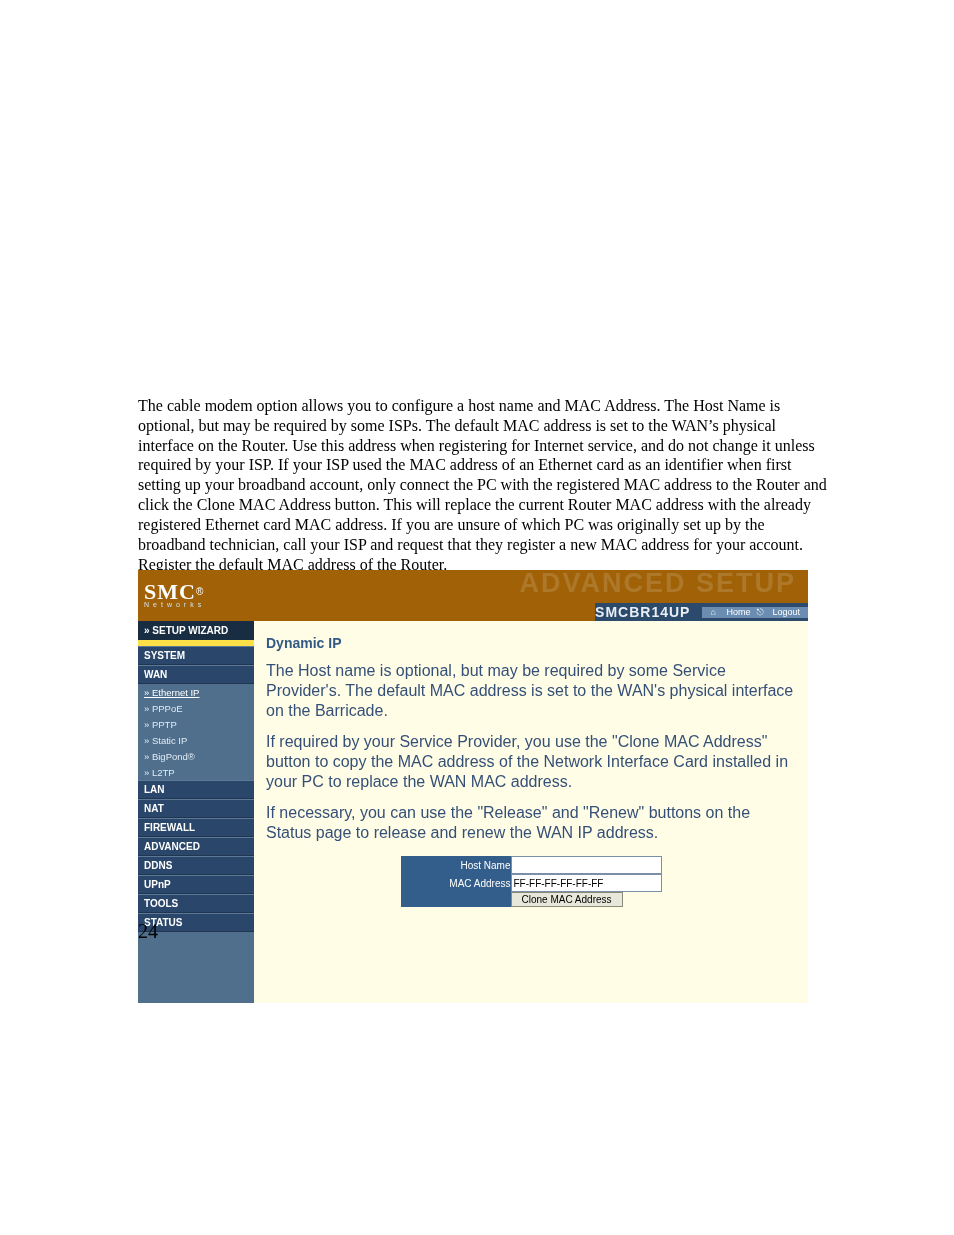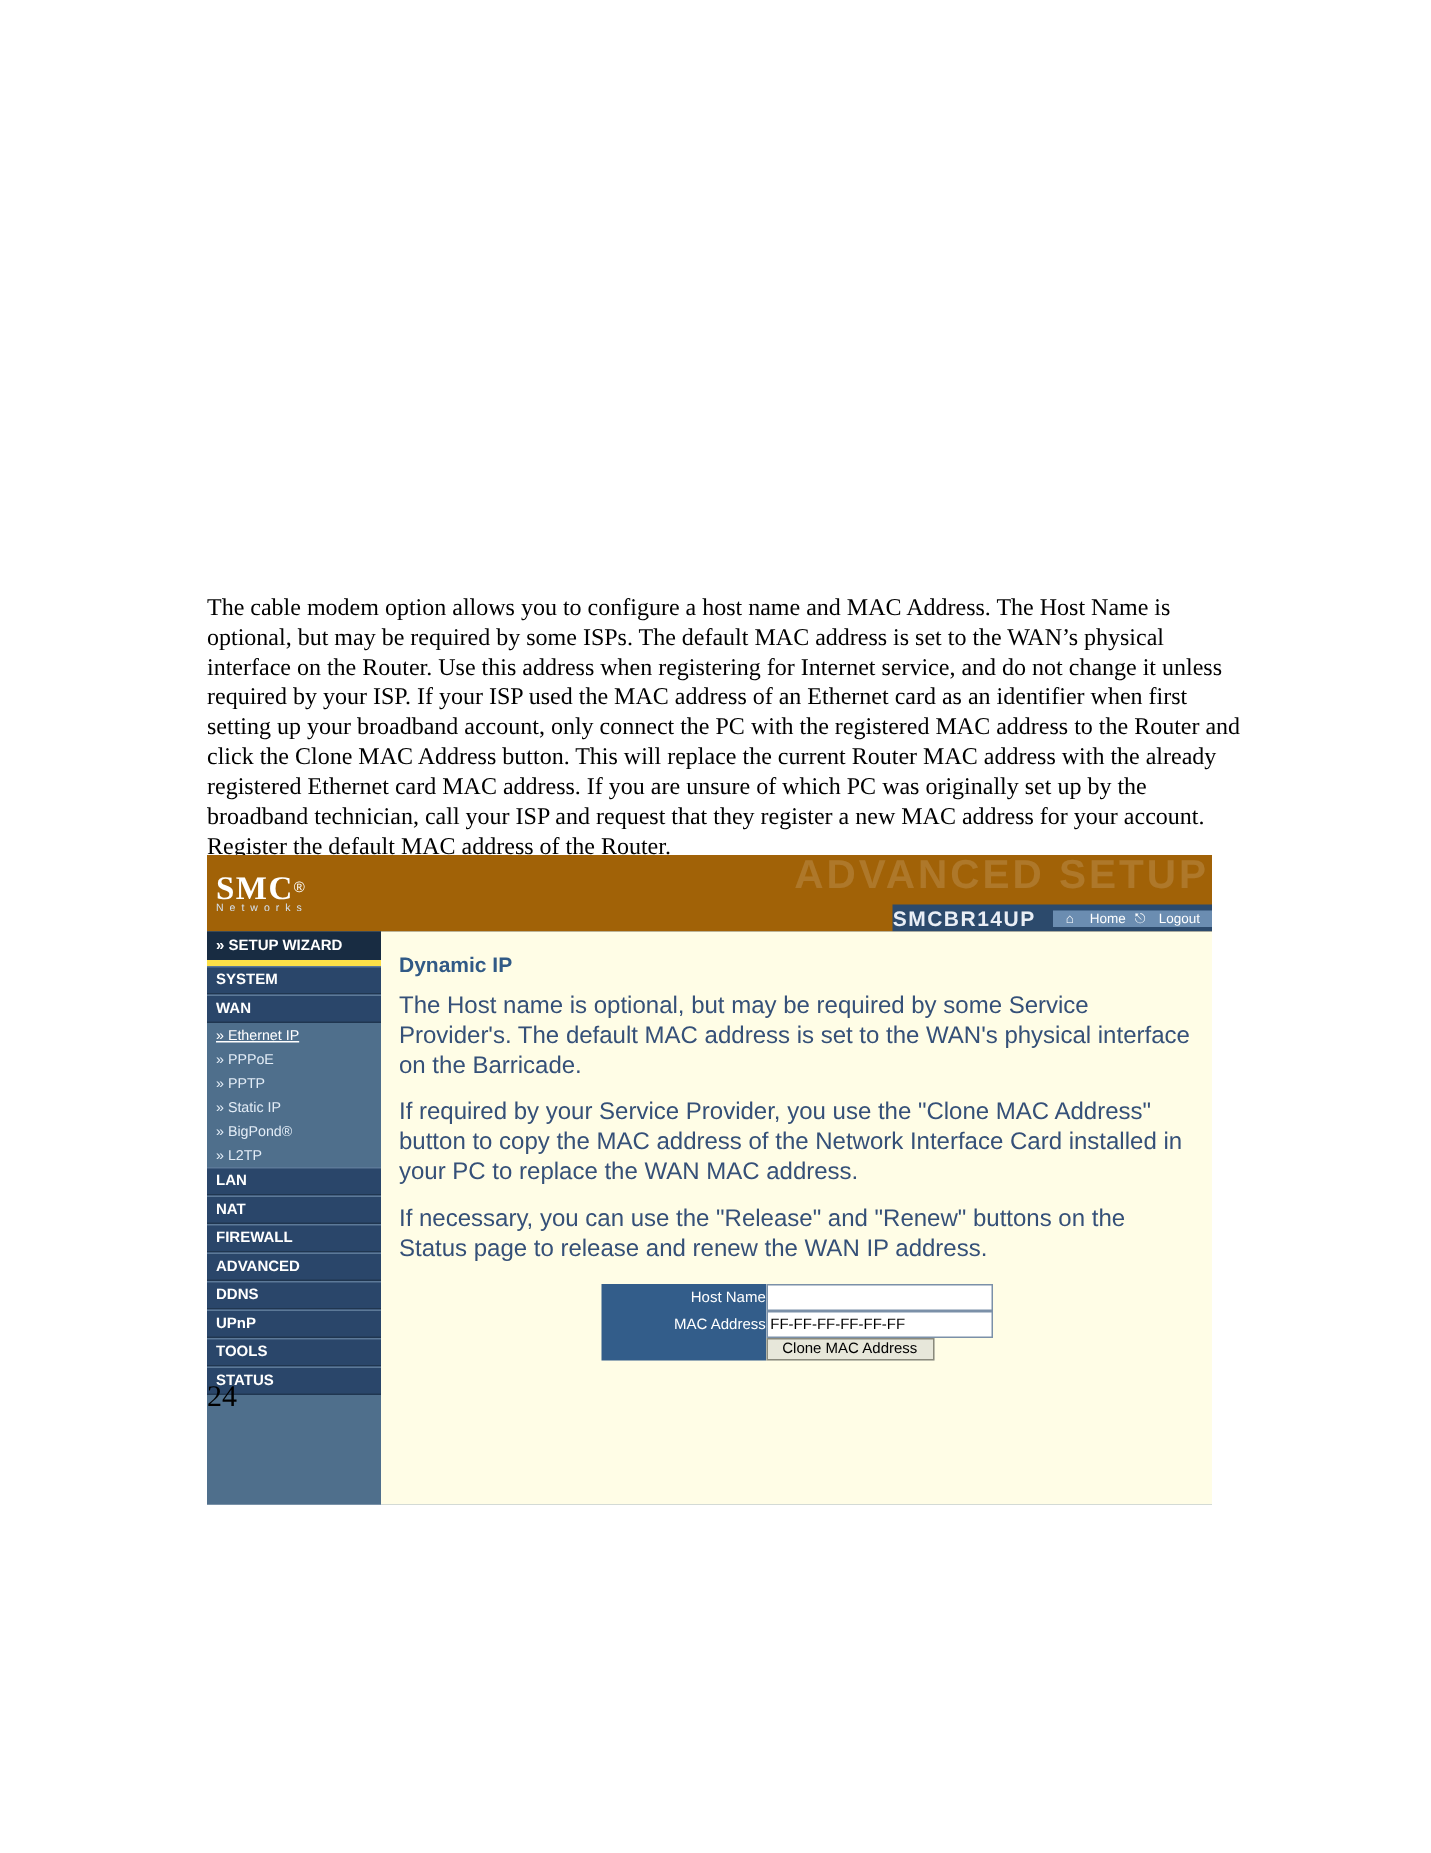--- a/index.html
+++ b/index.html
@@ -79,21 +79,21 @@
   }
   .rs-title-wrap {
     flex: 1;
     position: relative;
     display: flex;
     align-items: flex-end;
     justify-content: flex-end;
   }
   .rs-ghost {
     position: absolute;
-    right: 2px;
+    right: 12px;
     top: -2px;
     font-size: 27px;
     font-weight: 900;
     letter-spacing: 2px;
     color: rgba(255,255,255,0.14);
     white-space: nowrap;
   }
   .rs-modelbar {
     height: 18px;
     display: flex;
@@ -137,21 +137,21 @@
     display: flex;
     flex-direction: column;
     color: #fff;
   }
   .rs-wizard {
     background: #182c42;
     color: #fff;
     font-weight: bold;
     font-size: 10px;
     padding: 4px 6px;
-    border-bottom: 4px solid #fde047;
+    border-bottom: 6px solid #fde047;
   }
   .rs-cat {
     background: #2a466a;
     color: #fff;
     font-weight: bold;
     font-size: 10px;
     padding: 3px 6px;
     border-top: 1px solid #5c7998;
     border-bottom: 1px solid #203650;
     cursor: pointer;

